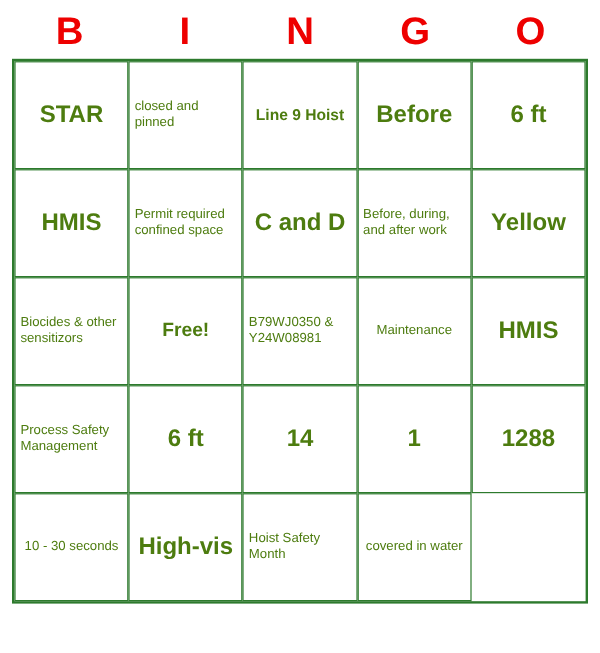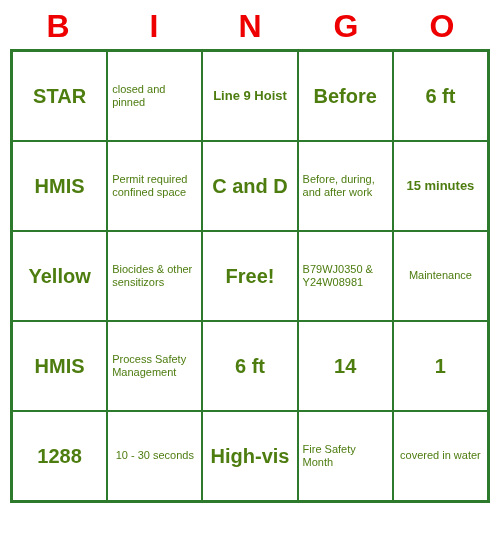--- a/index.html
+++ b/index.html
@@ -40,21 +40,21 @@
       justify-content: center;
       text-align: left;
       color: #4d7c0f;
       font-size: 13px;
       font-weight: bold;
       height: 90px;
       padding: 4px;
       line-height: 1.2;
     }
     .bingo-cell.free {
-      font-size: 20px;
+      font-size: 16px;
       font-weight: bold;
     }
     .bingo-cell.small-text {
       font-size: 11px;
       font-weight: normal;
     }
     .bingo-cell.large-text {
       font-size: 20px;
     }
   </style>
@@ -72,29 +72,28 @@
 <div class="bingo-grid" id="bingo-grid">
 <div class="bingo-cell large-text">STAR</div>
     <div class="bingo-cell small-text">closed and pinned</div>
     <div class="bingo-cell">Line 9 Hoist</div>
     <div class="bingo-cell large-text">Before</div>
     <div class="bingo-cell large-text">6 ft</div>
     <div class="bingo-cell large-text">HMIS</div>
     <div class="bingo-cell small-text">Permit required confined space</div>
     <div class="bingo-cell large-text">C and D</div>
     <div class="bingo-cell small-text">Before, during, and after work</div>
-    <div class="bingo-cell">15 minutes</div>
     <div class="bingo-cell large-text">Yellow</div>
     <div class="bingo-cell small-text">Biocides &amp; other sensitizors</div>
     <div class="bingo-cell free">Free!</div>
     <div class="bingo-cell small-text">B79WJ0350 &amp; Y24W08981</div>
     <div class="bingo-cell small-text">Maintenance</div>
     <div class="bingo-cell large-text">HMIS</div>
     <div class="bingo-cell small-text">Process Safety Management</div>
     <div class="bingo-cell large-text">6 ft</div>
     <div class="bingo-cell large-text">14</div>
     <div class="bingo-cell large-text">1</div>
     <div class="bingo-cell large-text">1288</div>
     <div class="bingo-cell small-text">10 - 30 seconds</div>
     <div class="bingo-cell large-text">High-vis</div>
-    <div class="bingo-cell small-text">Fire Safety Month</div>
+    <div class="bingo-cell small-text">Hoist Safety Month</div>
     <div class="bingo-cell small-text">covered in water</div>
   </div>
 
 </body></html>

